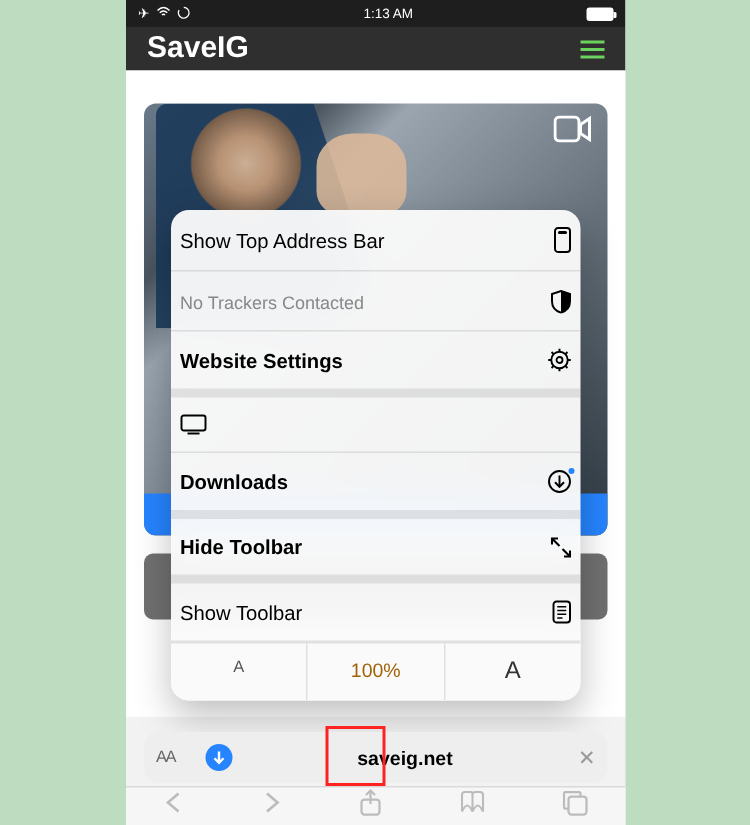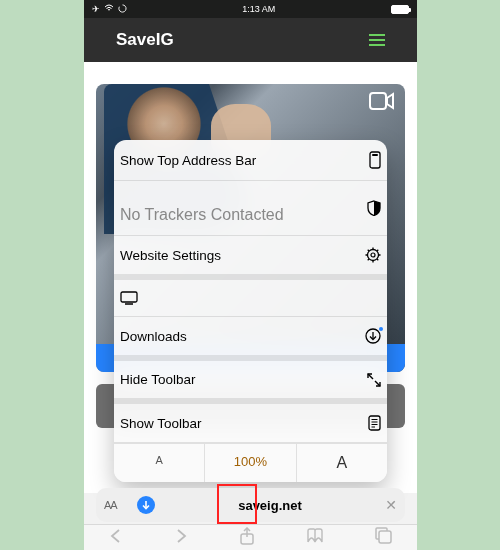--- a/index.html
+++ b/index.html
@@ -3,35 +3,35 @@
 <meta charset="utf-8">
 <style>
   * { box-sizing: border-box; margin: 0; padding: 0; }
   body { font-family: -apple-system, Helvetica, Arial, sans-serif; background: #bedcbf; width: 500px; height: 550px; overflow: hidden; position: relative; }
   .phone { position: absolute; left: 84px; top: 0; width: 333px; height: 550px; background: #f2f2f2; overflow: hidden; }
   .statusbar { height: 18px; background: #1d1e1d; color: #fff; font-size: 9px; display: flex; align-items: center; padding: 0 8px; justify-content: space-between; }
   .sb-left { display: flex; gap: 4px; align-items: center; }
   .sb-right { display: flex; gap: 4px; align-items: center; }
   .battery { width: 18px; height: 9px; border: 1px solid #fff; border-radius: 2px; position: relative; background: #fff; }
   .battery::after { content: ""; position: absolute; right: -3px; top: 2px; width: 2px; height: 4px; background: #fff; border-radius: 0 1px 1px 0; }
-  .header { height: 44px; background: #2f2f2f; color: #fff; display: flex; align-items: center; justify-content: space-between; padding: 0 32px; font-weight: 700; font-size: 17px; }
+  .header { height: 29px; background: #2f2f2f; color: #fff; display: flex; align-items: center; justify-content: space-between; padding: 0 14px; font-weight: 700; font-size: 20px; }
   .hamburger { display: flex; flex-direction: column; gap: 3px; }
   .hamburger span { width: 16px; height: 2px; background: #6bd15f; }
   .content { position: relative; height: calc(550px - 18px - 40px - 35px - 26px); background: #fff; overflow: hidden; }
   .card { position: absolute; left: 12px; top: 22px; right: 12px; height: 288px; border-radius: 8px; overflow: hidden; background: linear-gradient(135deg, #6a7a8a 0%, #4a5560 20%, #9aa5b0 30%, #5b6670 70%, #2f3a44 100%); }
   .person { position: absolute; left: 8px; top: 0; width: 150px; height: 150px; background: radial-gradient(60px 60px at 60px 40px, #d9b89a 0%, #c49976 30%, #7a5d46 60%, transparent 62%), linear-gradient(#1b3a5a, #1b3a5a); border-radius: 8px 0 40% 0; clip-path: polygon(0 0, 70% 0, 90% 60%, 100% 100%, 0 100%); opacity: 0.9; }
   .fist { position: absolute; left: 115px; top: 20px; width: 60px; height: 55px; background: #d9b89a; border-radius: 40% 40% 30% 30%; opacity: 0.9; }
   .camera-icon { position: absolute; right: 10px; top: 8px; }
   .bluebar { position: absolute; left: 0; right: 0; bottom: 0; height: 28px; background: #2684ff; }
   .greybtn { position: absolute; left: 12px; right: 12px; top: 322px; height: 44px; background: #707070; border-radius: 6px; }
   .menu { position: absolute; left: 30px; width: 273px; top: 140px; background: rgba(250,250,250,0.96); backdrop-filter: blur(10px); border-radius: 12px; box-shadow: 0 10px 25px rgba(0,0,0,0.25); overflow: hidden; }
   .menu-item { display: flex; align-items: center; justify-content: space-between; padding: 11px 6px; font-size: 13.5px; color: #000; border-bottom: 1px solid rgba(0,0,0,0.1); }
   .menu-item:last-child { border-bottom: none; }
-  .menu-item.sep-big { border-bottom: 6px solid rgba(120,120,120,0.18); }
-  .menu-item .sub { font-size: 16px; color: #888; display: block; margin-top: 14px; }
+  .menu-item.sep-big { border-bottom: 6px solid rgba(120,120,120,0.18); font-weight: bold; }
+  .menu-item .sub { font-size: 12px; color: #888; display: block; margin-top: 3px; }
   .menu-item .left { display: flex; flex-direction: column; }
   .icon { display: inline-flex; align-items: center; justify-content: center; color: #000; }
   .icon.badge::after { content: ""; width: 4px; height: 4px; background: #2684ff; border-radius: 50%; position: absolute; margin-left: 16px; margin-top: -14px; }
   .textsize { display: flex; border-top: 1px solid rgba(0,0,0,0.1); }
   .textsize div { flex: 1; text-align: center; padding: 10px 0; font-size: 13px; border-right: 1px solid rgba(0,0,0,0.1); }
   .textsize div:last-child { border-right: none; }
   .addrbar { position: absolute; left: 12px; right: 12px; bottom: 28px; height: 34px; background: #eee; border-radius: 10px; display: flex; align-items: center; padding: 0 8px; color: #555; font-size: 13px; }
   .addr-aa { font-size: 11px; color: #666; margin-right: 20px; letter-spacing:-1px; }
   .addr-dl { width: 18px; height: 18px; background: #2684ff; border-radius: 50%; display: inline-flex; align-items: center; justify-content: center; }
   .addr-url { flex: 1; text-align: center; color: #000000; font-weight: bold; }

